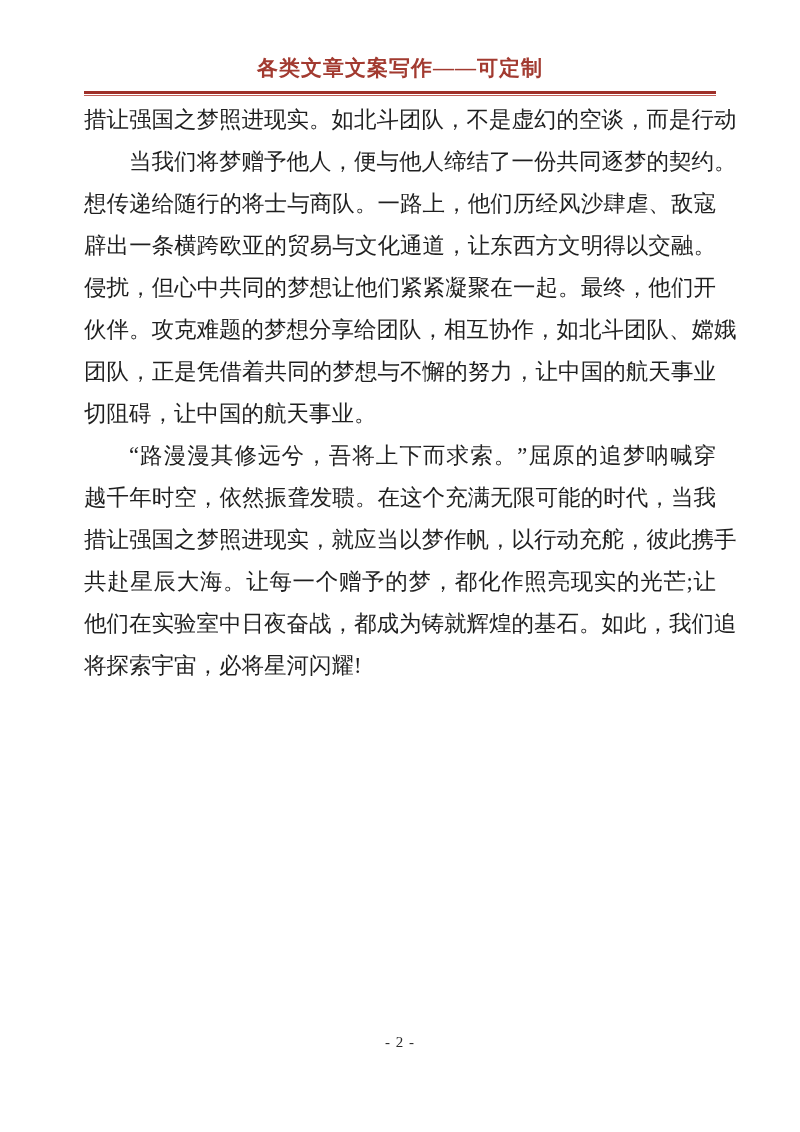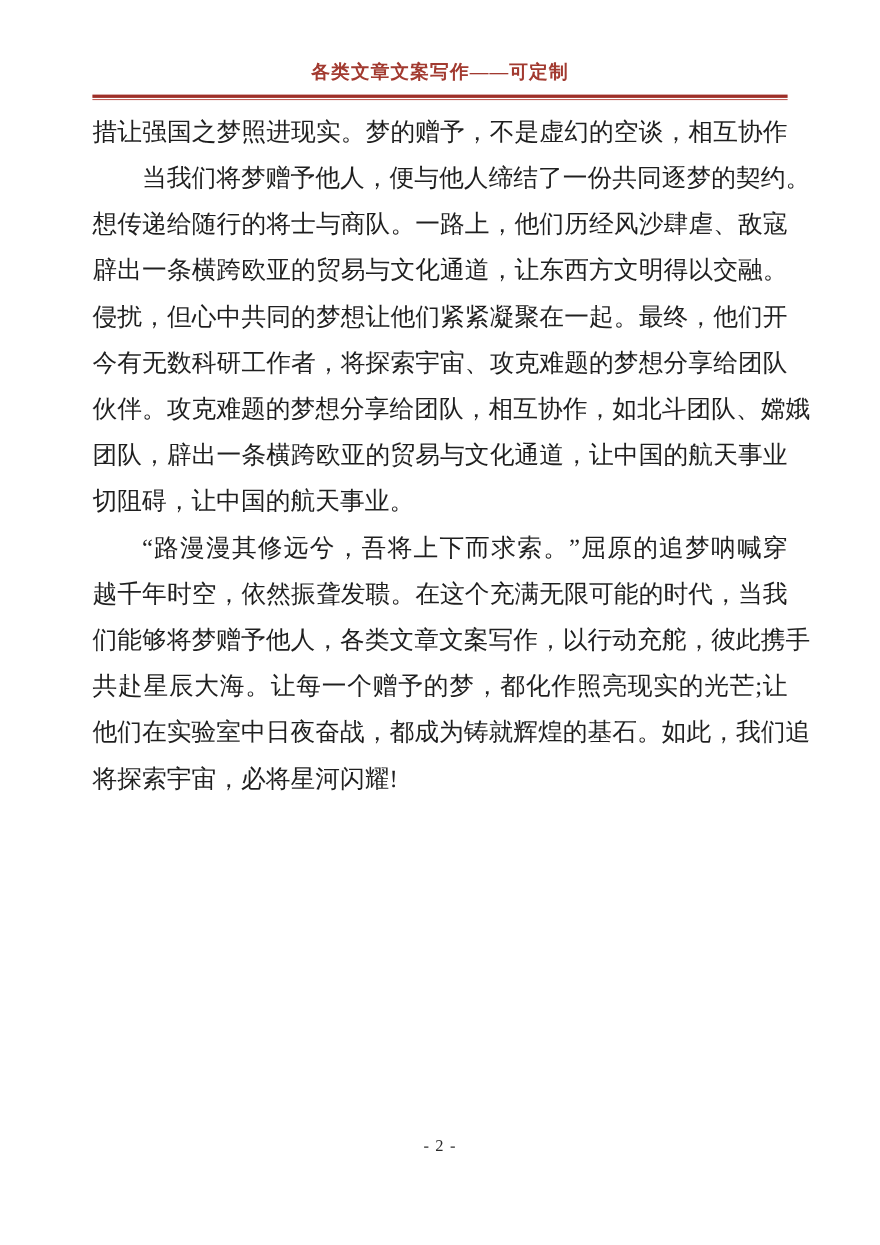--- a/index.html
+++ b/index.html
@@ -20,21 +20,21 @@
   }
   .doc-header {
     position: absolute;
     left: 84px;
     top: 0;
     width: 632px;
   }
   .doc-title {
     margin-top: 54px;
     text-align: center;
-    font-size: 17px;
+    font-size: 21px;
     font-weight: 600;
     letter-spacing: 1px;
     color: var(--title-red);
     white-space: nowrap;
   }
   .header-rule {
     margin-top: 9px;
   }
   .header-rule .rule-thick {
     height: 3px;
@@ -89,34 +89,33 @@
   <div class="doc-header">
     <div class="doc-title">各类文章文案写作——可定制</div>
     <div class="header-rule">
       <div class="rule-thick"></div>
       <div class="rule-thin"></div>
     </div>
   </div>
 
   <div class="doc-body">
 
-    <div class="line">措让强国之梦照进现实。梦的赠予，不是虚幻的空谈，相互协作</div>
+    <div class="line">措让强国之梦照进现实。如北斗团队，不是虚幻的空谈，而是行动</div>
 
     <div class="line indent">当我们将梦赠予他人，便与他人缔结了一份共同逐梦的契约。</div>
     <div class="line">想传递给随行的将士与商队。一路上，他们历经风沙肆虐、敌寇</div>
     <div class="line">辟出一条横跨欧亚的贸易与文化通道，让东西方文明得以交融。</div>
     <div class="line">侵扰，但心中共同的梦想让他们紧紧凝聚在一起。最终，他们开</div>
-    <div class="line">今有无数科研工作者，将探索宇宙、攻克难题的梦想分享给团队</div>
     <div class="line">伙伴。攻克难题的梦想分享给团队，相互协作，如北斗团队、嫦娥</div>
-    <div class="line">团队，辟出一条横跨欧亚的贸易与文化通道，让中国的航天事业</div>
+    <div class="line">团队，正是凭借着共同的梦想与不懈的努力，让中国的航天事业</div>
     <div class="line end">切阻碍，让中国的航天事业。</div>
 
     <div class="line indent">“路漫漫其修远兮，吾将上下而求索。”屈原的追梦呐喊穿</div>
     <div class="line">越千年时空，依然振聋发聩。在这个充满无限可能的时代，当我</div>
-    <div class="line">们能够将梦赠予他人，各类文章文案写作，以行动充舵，彼此携手</div>
+    <div class="line">措让强国之梦照进现实，就应当以梦作帆，以行动充舵，彼此携手</div>
     <div class="line">共赴星辰大海。让每一个赠予的梦，都化作照亮现实的光芒;让</div>
     <div class="line">他们在实验室中日夜奋战，都成为铸就辉煌的基石。如此，我们追</div>
     <div class="line end">将探索宇宙，必将星河闪耀!</div>
   </div>
 
   <div class="doc-footer">
     <span class="page-number">- 2 -</span>
   </div>
 
 </div>

